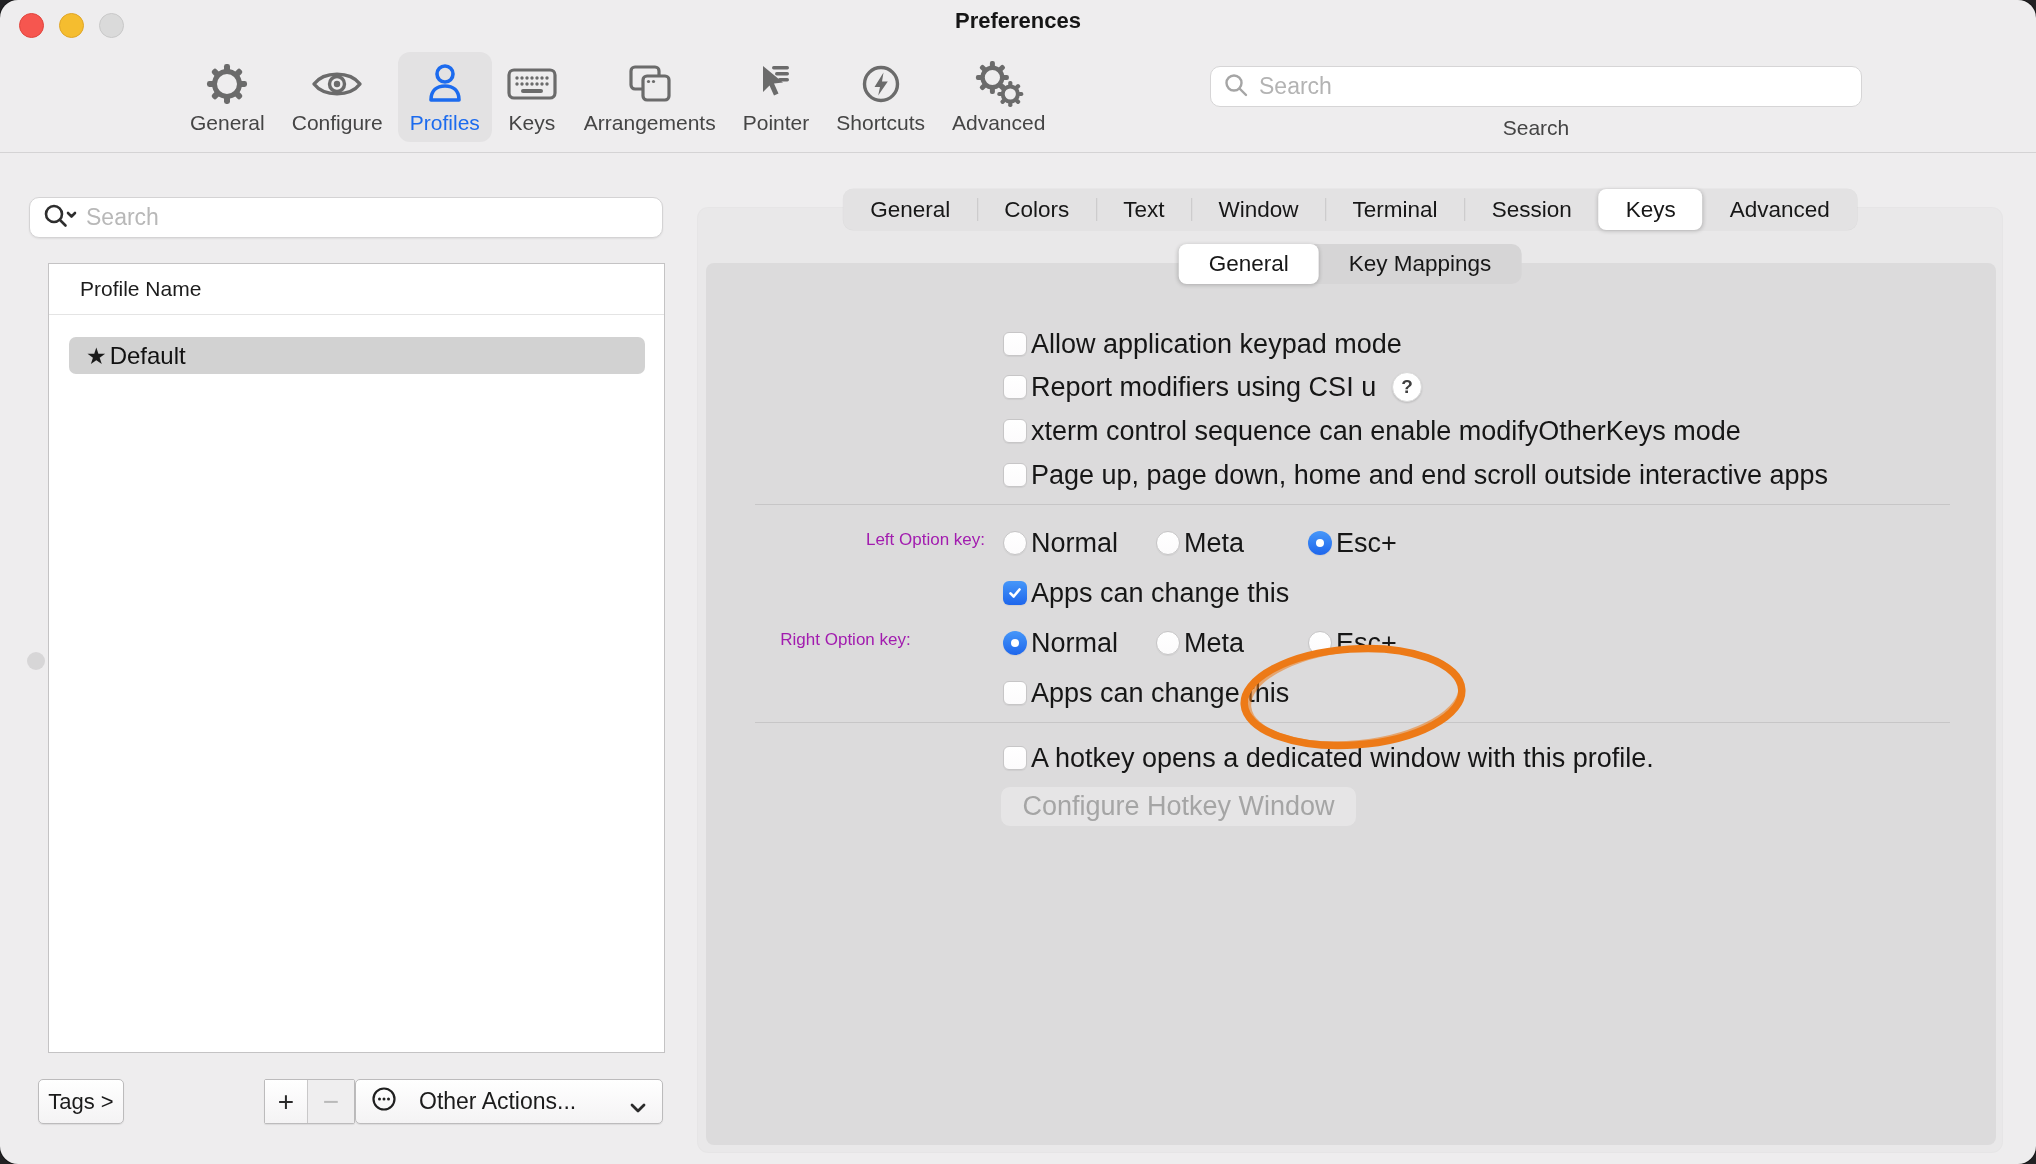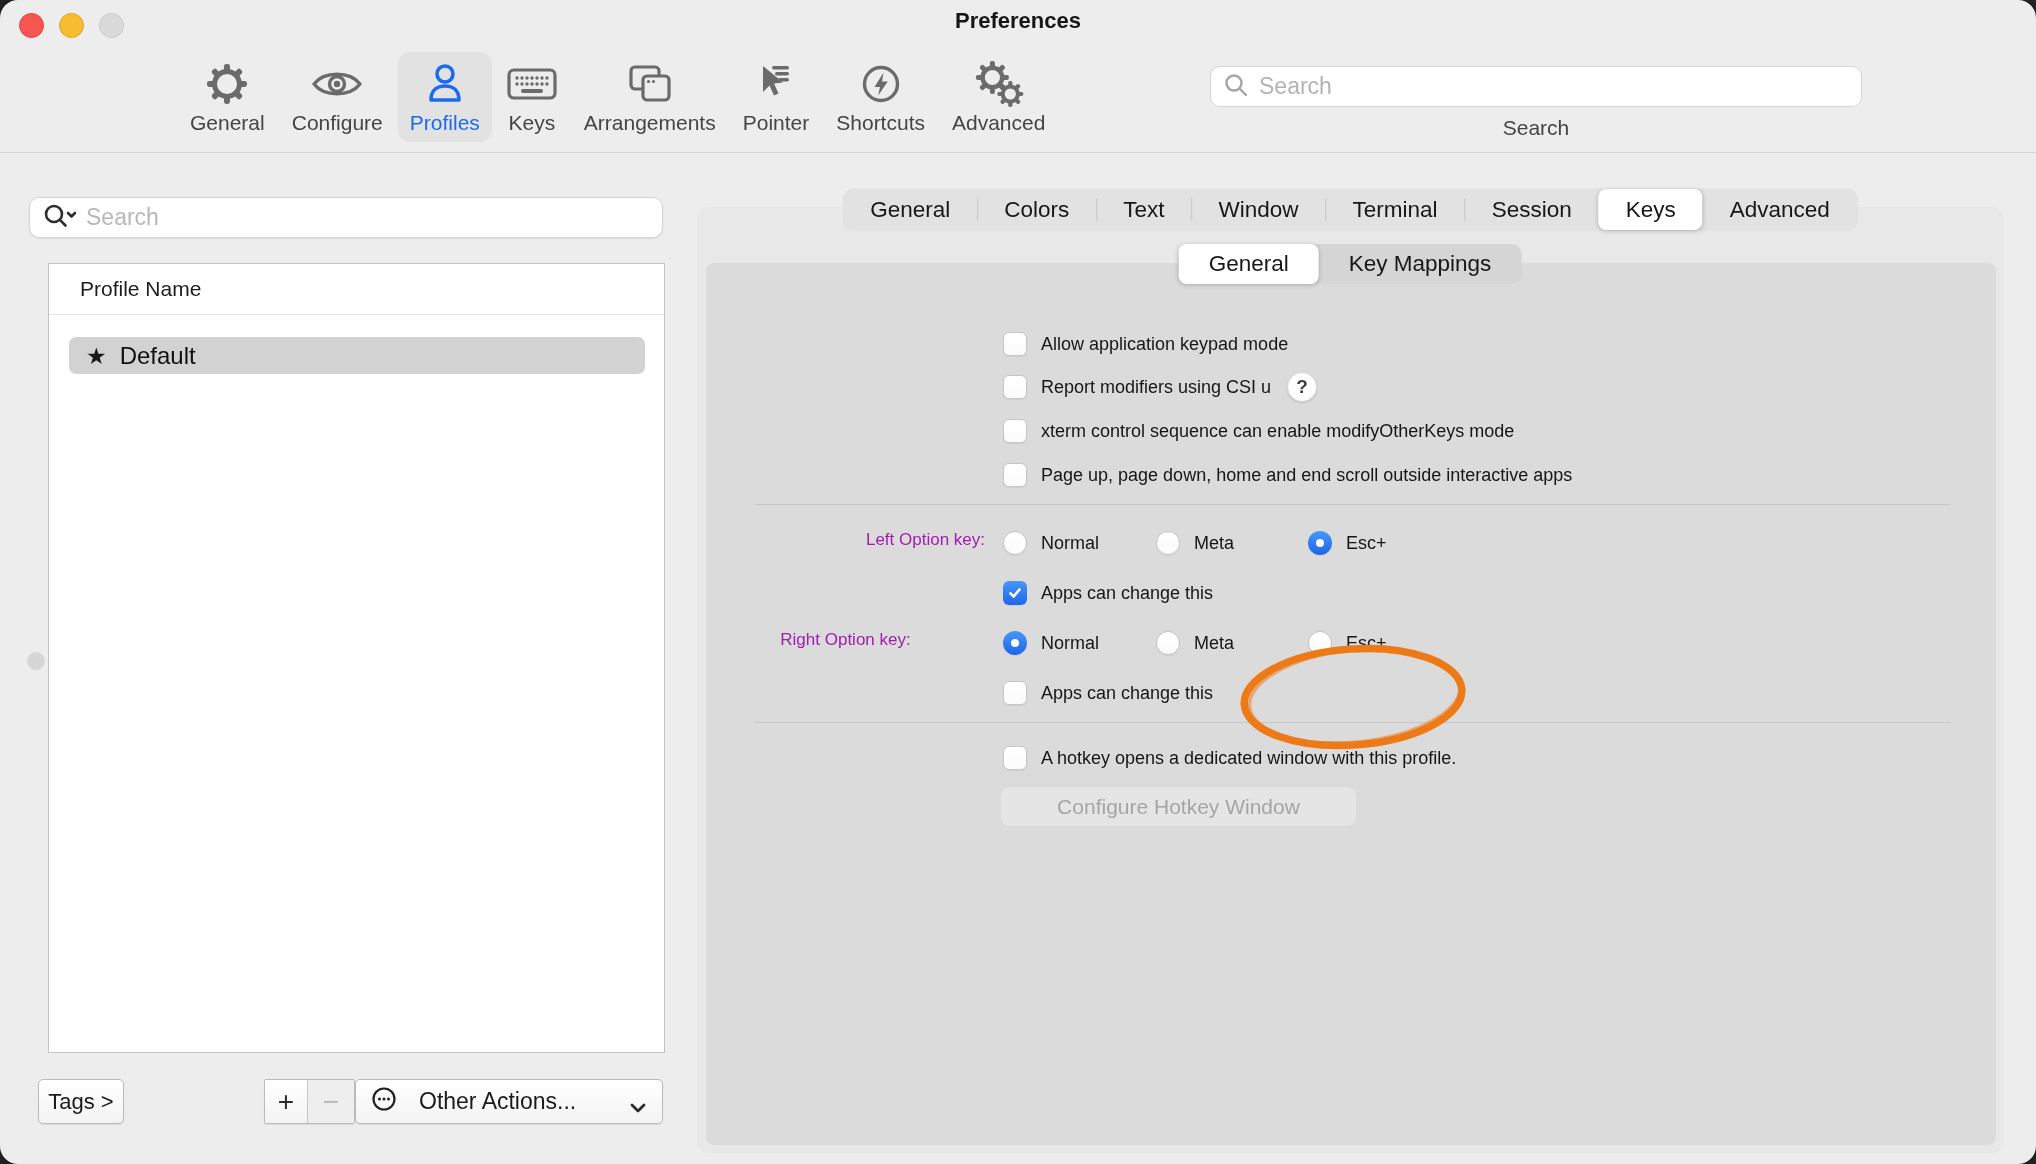--- a/index.html
+++ b/index.html
@@ -50,21 +50,21 @@
                     width:540px; font-family:inherit; color:#222;}
   .sb-search input::placeholder{ color:#b8b8b8; }
 
   .profile-list{ position:absolute; left:48px; top:110px; width:617px; height:790px; background:#fff;
                  border:1px solid #c4c3c4; }
   .pl-header{ height:51px; display:flex; align-items:center; padding-left:31px; font-size:21px;
               color:#1c1c1c; border-bottom:1px solid #e4e4e4;}
   .pl-row{ position:relative; margin:22px 0 0 20px; width:576px; height:37px; border-radius:7px;
            background:#d2d2d2; display:flex; align-items:center;}
   .pl-star{ font-family:"DejaVu Sans", sans-serif; font-size:23px; color:#1a1a1a; margin-left:17px;}
-  .pl-name{ font-size:24px; color:#111; margin-left:13px;}
+  .pl-name{ font-size:24px; color:#111; margin-left:3px;}
 
   .splitter-dot{ position:absolute; left:27px; top:499px; width:18px; height:18px; border-radius:50%;
                  background:#d7d6d7;}
 
   .mac-btn{ background:linear-gradient(180deg,#ffffff,#f4f3f4); border:1px solid #bcbbbc; border-radius:5px;
             box-shadow:0 1px 1px rgba(0,0,0,.08); font-size:22px; color:#1b1b1b;
             display:flex; align-items:center; justify-content:center; font-family:inherit;}
   .btn-tags{ position:absolute; left:38px; top:926px; width:86px; height:45px;}
   .pm-group{ position:absolute; left:264px; top:926px; height:45px; display:flex;
              border:1px solid #bcbbbc; border-radius:2px; box-shadow:0 1px 1px rgba(0,0,0,.08); }
@@ -91,38 +91,38 @@
   .tab.selected::before, .tab.selected + .tab::before{ display:none;}
 
   .subtabs{ position:absolute; top:36px; left:50%; transform:translateX(-50%); height:40px; display:flex;
             background:#d6d5d6; border-radius:10px; z-index:4;}
   .subtab{ display:flex; align-items:center; padding:0 30px; font-size:22.5px; color:#171717; border-radius:8px;
            white-space:nowrap;}
   .subtab.selected{ background:#fff; box-shadow:0 1px 4px rgba(0,0,0,.22);}
 
   
   .row{ position:absolute; display:flex; align-items:center; height:30px;}
-  .row .lbl{ font-size:18px; color:#161616; margin-left:14px; white-space:nowrap;}
+  .row .lbl{ font-size:27px; color:#161616; margin-left:4px; white-space:nowrap;}
   .checkbox{ width:24px; height:24px; border-radius:6px; background:linear-gradient(180deg,#ffffff,#fcfbfc);
              border:1px solid #c7c6c7; box-shadow:0 1px 1px rgba(0,0,0,.06); flex:none;}
   .checkbox.checked{ background:linear-gradient(180deg,#4697f9,#1e66ec); border:none;
              display:flex; align-items:center; justify-content:center;}
   .radio{ width:24px; height:24px; border-radius:50%; background:linear-gradient(180deg,#ffffff,#fcfbfc);
           border:1px solid #c7c6c7; box-shadow:0 1px 1px rgba(0,0,0,.06); flex:none; position:relative;}
   .radio.selected{ background:linear-gradient(180deg,#4697f9,#1e66ec); border:none;}
   .radio.selected::after{ content:''; position:absolute; left:8px; top:8px; width:8px; height:8px;
           border-radius:50%; background:#fff;}
   .opt-label{ position:absolute; left:0; width:279px; text-align:right; font-size:17px; color:#a21caf;
               white-space:nowrap;}
   .divider{ position:absolute; left:49px; width:1195px; height:1px; background:#c7c6c7;}
   .help-btn{ width:30px; height:30px; border-radius:50%; background:#fff; border:1px solid #dadada;
              box-shadow:0 1px 2px rgba(0,0,0,.15); display:flex; align-items:center; justify-content:center;
              font-size:19px; font-weight:700; color:#3f3f3f; margin-left:16px; flex:none;}
   .btn-hotkey{ position:absolute; left:294px; top:523px; width:357px; height:41px; background:#e6e5e6;
-               border:1px solid #dcdbdc; border-radius:10px; font-size:21px; color:#a5a5a5;
+               border:1px solid #dcdbdc; border-radius:10px; font-size:27px; color:#a5a5a5;
                display:flex; align-items:center; justify-content:center;}
 
   .annotation{ position:absolute; left:1233px; top:485px; z-index:9; pointer-events:none;}
 </style>
 </head>
 <body>
 
 <div class="window">
 
   <div class="titlebar">

